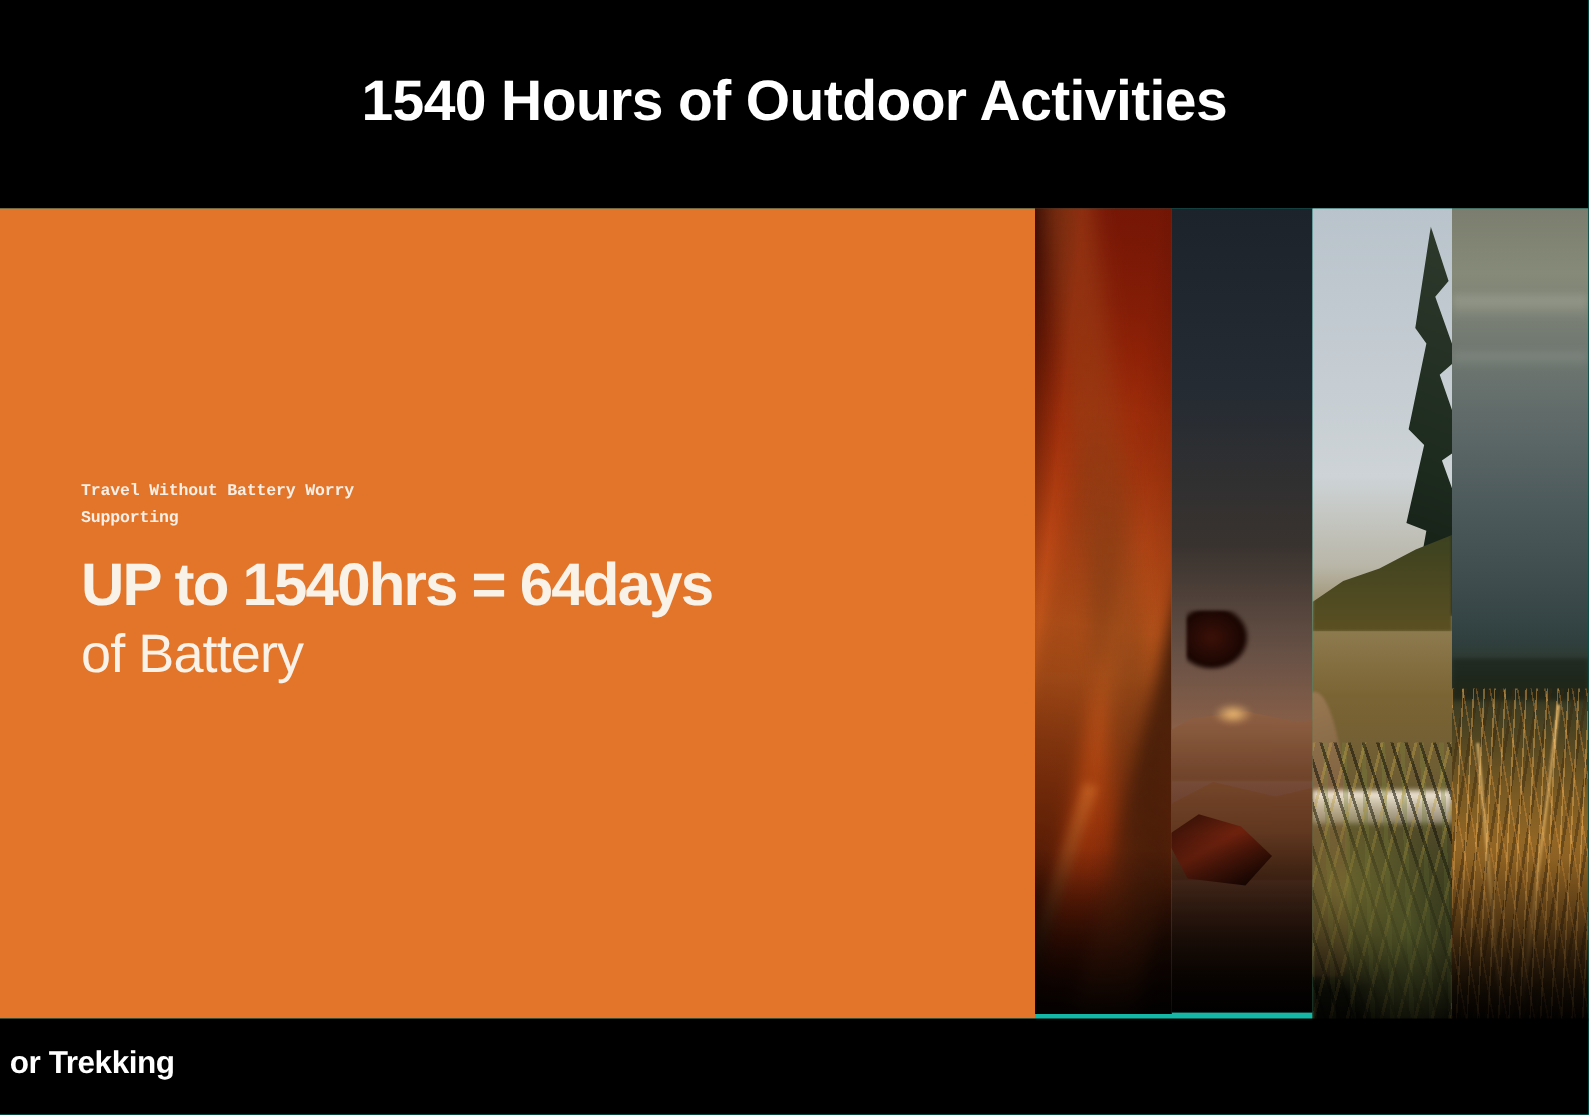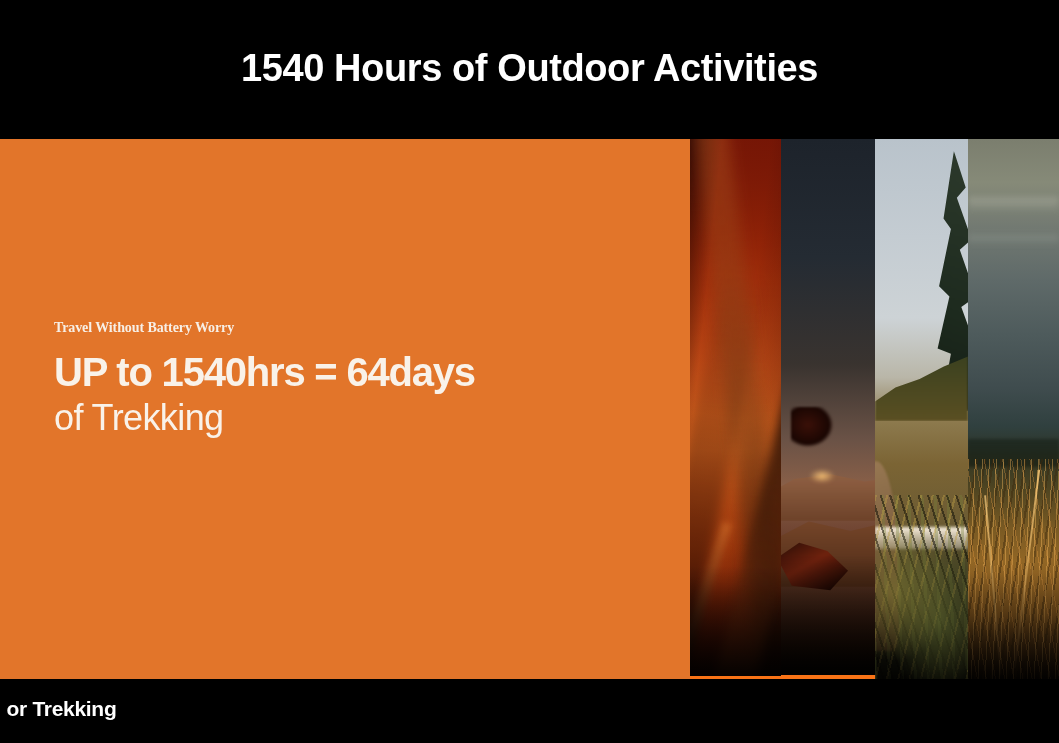--- a/index.html
+++ b/index.html
@@ -12,21 +12,21 @@
     height: 743px;
     overflow: hidden;
     font-family: "Liberation Sans", sans-serif;
     -webkit-font-smoothing: antialiased;
   }
 
   .page {
     position: relative;
     width: 1059px;
     height: 743px;
-    background: #f97316;
+    background: #14b8a6;
     overflow: hidden;
   }
 
   
   .header-band {
     position: absolute;
     left: 0;
     top: 0;
     width: 1059px;
     height: 139px;
@@ -69,22 +69,22 @@
 
   .copy-block {
     position: absolute;
     left: 54px;
     top: 180px;
     width: 600px;
   }
 
   .eyebrow {
     color: #F7EFE6;
-    font-family: Liberation Serif, serif;
-    font-size: 14px;
+    font-family: Liberation Mono, monospace;
+    font-size: 11px;
     font-weight: bold;
     line-height: 18px;
     letter-spacing: -0.1px;
     margin: 0;
     white-space: nowrap;
   }
   .eyebrow.second {
     margin-top: 0px;
   }
 
@@ -404,22 +404,23 @@
 
   <div class="header-band">
     <h1 class="header-title">1540 Hours of Outdoor Activities</h1>
   </div>
 
   <div class="hero">
 
     <div class="hero-panel">
       <div class="copy-block">
         <p class="eyebrow">Travel Without Battery Worry</p>
+        <p class="eyebrow second">Supporting</p>
         <p class="headline">UP to 1540hrs = 64days</p>
-        <p class="subhead">of Trekking</p>
+        <p class="subhead">of Battery</p>
       </div>
     </div>
 
     <div class="strip strip-tent">
       <div class="fold-a"></div>
       <div class="fold-b"></div>
       <div class="fold-c"></div>
       <div class="pole"></div>
       <div class="shadow-base"></div>
     </div>

